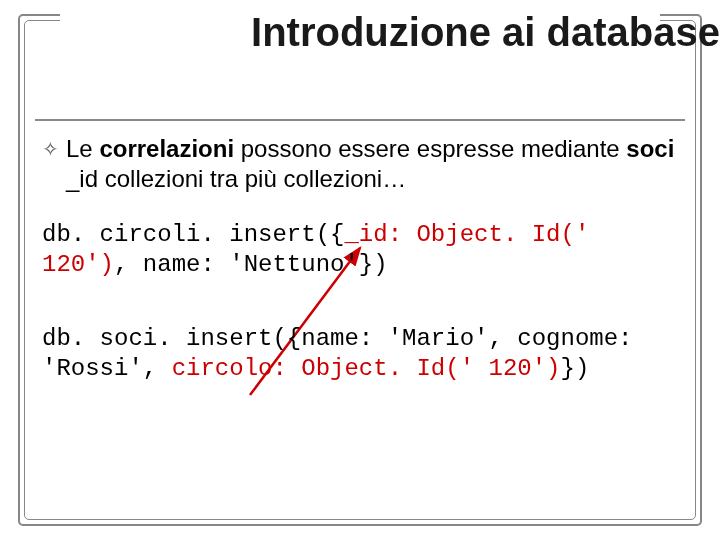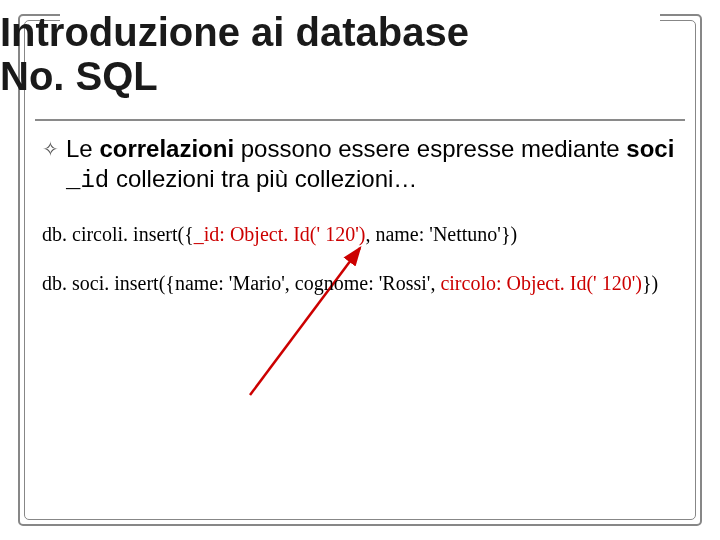--- a/index.html
+++ b/index.html
@@ -33,21 +33,21 @@
     top: 20px;
     bottom: 20px;
     border: 1px solid #878787;
     border-radius: 5px;
   }
   .title {
     position: absolute;
     top: 10px;
     left: 0;
     right: 0;
-    text-align: left;
+    text-align: right;
     font-size: 40px;
     font-weight: bold;
     color: #1a1a1a;
     line-height: 1.1;
     z-index: 10;
     background: transparent;
   }
   .title-bg {
     position: absolute;
     top: 10px;
@@ -84,25 +84,25 @@
     width: 24px;
     flex: none;
     font-size: 20px;
     line-height: 30px;
     color: #555;
   }
   .bullet-text {
     flex: 1;
   }
   .mono {
-    font-family: Liberation Mono, monospace;
+    font-family: Liberation Sans, sans-serif;
   }
   .codeblock {
-    font-family: Liberation Serif, serif;
-    font-size: 20px;
+    font-family: Liberation Mono, monospace;
+    font-size: 24px;
     margin-top: 26px;
     line-height: 1.25;
   }
   .red { color: #cc0000; }
   svg.arrow {
     position: absolute;
     left: 0;
     top: 0;
     width: 720px;
     height: 540px;
@@ -115,37 +115,36 @@
 
 <div class="slide">
 
   <div class="outer-frame"></div>
   <div class="inner-frame"></div>
   <div class="divider"></div>
 
   <div class="title-bg"></div>
   <div class="title">
     <span>Introduzione ai database</span><br>
-    <span>No. SQL</span>
   </div>
 
   <div class="body">
 
     <div class="bullet-row">
       <div class="bullet-sym">✧</div>
       <div class="bullet-text">
         <span>Le </span><b>correlazioni</b><span> possono essere espresse mediante </span><b>soci </b><span class="mono">_id</span><span> collezioni tra più collezioni…</span>
       </div>
     </div>
 
     <div class="codeblock">
       <span>db. circoli. insert({</span><span class="red">_id: Object. Id(' 120')</span><span>, name: 'Nettuno'})</span>
     </div>
 
-    <div class="codeblock" style="margin-top:24px">
+    <div class="codeblock" style="margin-top:44px">
       <span>db. soci. insert({name: 'Mario', cognome: 'Rossi', </span><span class="red">circolo: Object. Id(' 120')</span><span>})</span>
     </div>
 
   </div>
 
   <svg class="arrow">
     <defs>
       <marker id="ah" markerWidth="10" markerHeight="10" refX="7" refY="3" orient="auto">
         <path d="M0,0 L8,3 L0,6 Z" fill="#cc0000"></path>
       </marker>

